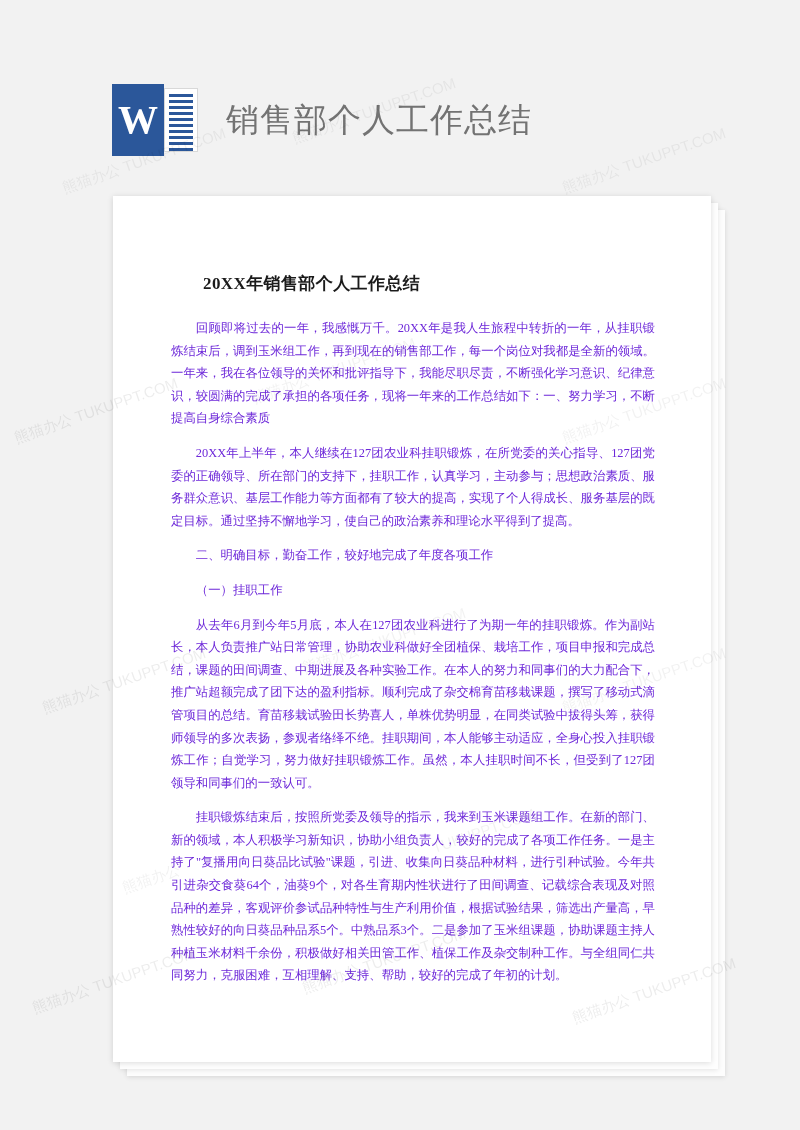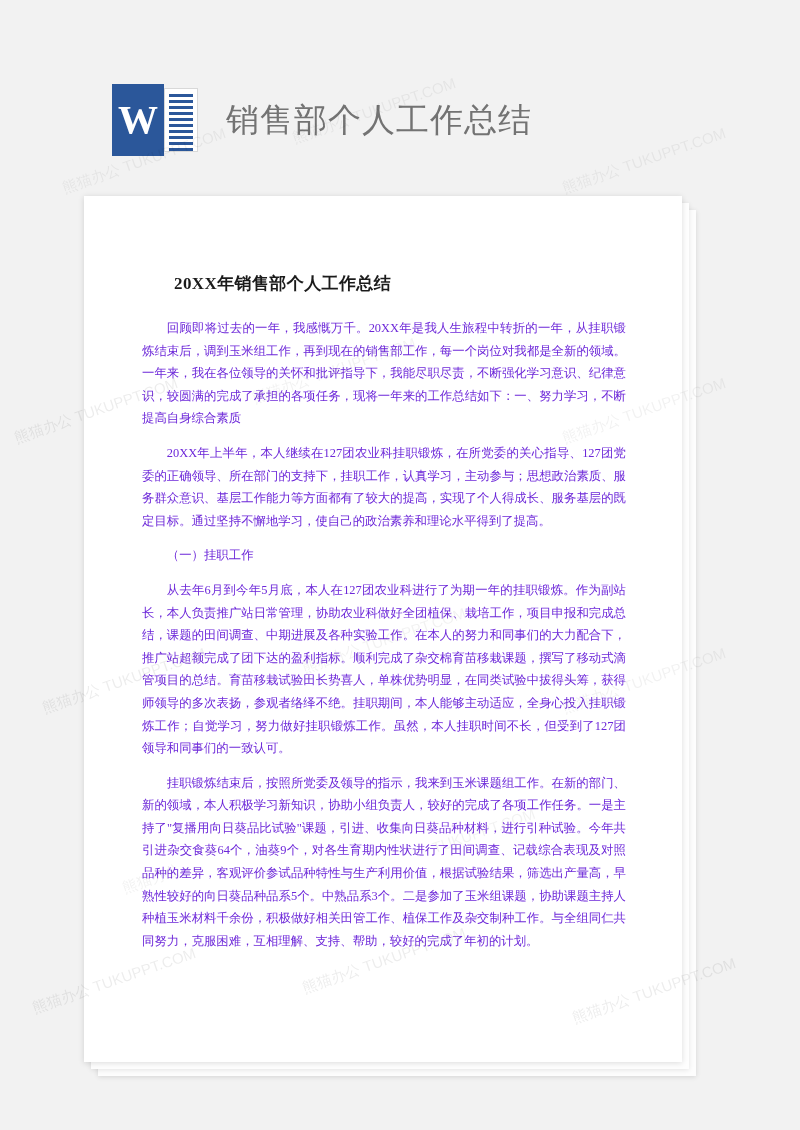--- a/index.html
+++ b/index.html
@@ -84,21 +84,21 @@
     font-size: 33px;
     color: #737373;
     letter-spacing: 1px;
     font-family: "Liberation Sans", sans-serif;
     white-space: nowrap;
   }
 
   
   .paper-stack {
     position: absolute;
-    left: 84px;
+    left: 113px;
     top: 196px;
     width: 612px;
     height: 622px;
   }
 
   .sheet-back2 {
     position: absolute;
     left: 14px;
     top: 14px;
     width: 598px;
@@ -200,20 +200,21 @@
   </div>
 
   <div class="paper-stack">
     <div class="sheet-back2"></div>
     <div class="sheet-back1"></div>
     <div class="sheet-main">
       <div class="doc-body">
         <div class="doc-heading">20XX年销售部个人工作总结</div>
         <p class="para">回顾即将过去的一年，我感慨万千。20XX年是我人生旅程中转折的一年，从挂职锻炼结束后，调到玉米组工作，再到现在的销售部工作，每一个岗位对我都是全新的领域。一年来，我在各位领导的关怀和批评指导下，我能尽职尽责，不断强化学习意识、纪律意识，较圆满的完成了承担的各项任务，现将一年来的工作总结如下：一、努力学习，不断提高自身综合素质</p>
         <p class="para">20XX年上半年，本人继续在127团农业科挂职锻炼，在所党委的关心指导、127团党委的正确领导、所在部门的支持下，挂职工作，认真学习，主动参与；思想政治素质、服务群众意识、基层工作能力等方面都有了较大的提高，实现了个人得成长、服务基层的既定目标。通过坚持不懈地学习，使自己的政治素养和理论水平得到了提高。</p>
+        <p class="para">二、明确目标，勤奋工作，较好地完成了年度各项工作</p>
         <p class="para sub">（一）挂职工作</p>
         <p class="para">从去年6月到今年5月底，本人在127团农业科进行了为期一年的挂职锻炼。作为副站长，本人负责推广站日常管理，协助农业科做好全团植保、栽培工作，项目申报和完成总结，课题的田间调查、中期进展及各种实验工作。在本人的努力和同事们的大力配合下，推广站超额完成了团下达的盈利指标。顺利完成了杂交棉育苗移栽课题，撰写了移动式滴管项目的总结。育苗移栽试验田长势喜人，单株优势明显，在同类试验中拔得头筹，获得师领导的多次表扬，参观者络绎不绝。挂职期间，本人能够主动适应，全身心投入挂职锻炼工作；自觉学习，努力做好挂职锻炼工作。虽然，本人挂职时间不长，但受到了127团领导和同事们的一致认可。</p>
         <p class="para">挂职锻炼结束后，按照所党委及领导的指示，我来到玉米课题组工作。在新的部门、新的领域，本人积极学习新知识，协助小组负责人，较好的完成了各项工作任务。一是主持了"复播用向日葵品比试验"课题，引进、收集向日葵品种材料，进行引种试验。今年共引进杂交食葵64个，油葵9个，对各生育期内性状进行了田间调查、记载综合表现及对照品种的差异，客观评价参试品种特性与生产利用价值，根据试验结果，筛选出产量高，早熟性较好的向日葵品种品系5个。中熟品系3个。二是参加了玉米组课题，协助课题主持人种植玉米材料千余份，积极做好相关田管工作、植保工作及杂交制种工作。与全组同仁共同努力，克服困难，互相理解、支持、帮助，较好的完成了年初的计划。</p>
       </div>
     </div>
   </div>
 
   <div class="wm" style="left:60px; top:180px;">熊猫办公 TUKUPPT.COM</div>
   <div class="wm" style="left:290px; top:130px;">熊猫办公 TUKUPPT.COM</div>
   <div class="wm" style="left:560px; top:180px;">熊猫办公 TUKUPPT.COM</div>

